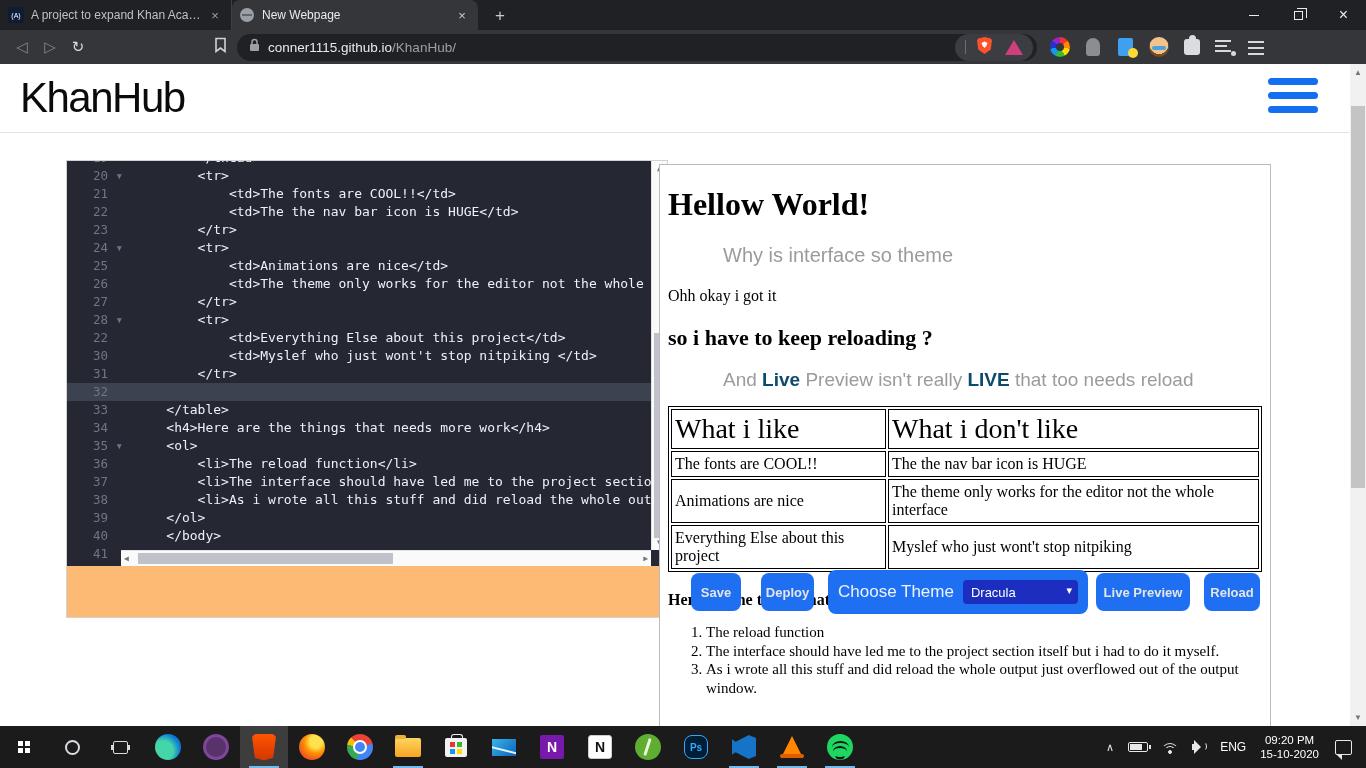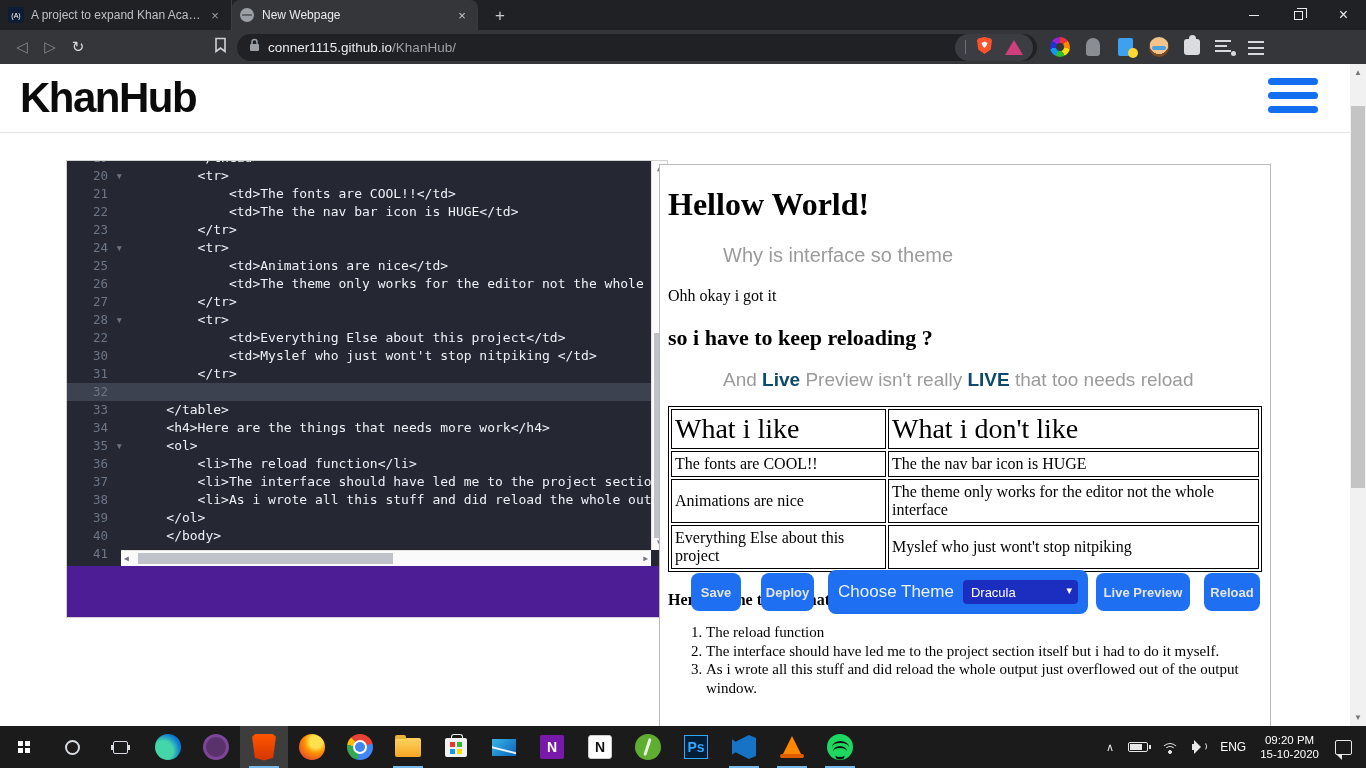--- a/index.html
+++ b/index.html
@@ -49,35 +49,35 @@
   .ic-puzzle:before{content:"";position:absolute;top:-2px;left:7px;width:7px;height:7px;border-radius:50%;background:#dadce0;}
   .ic-playlist i{display:block;height:0;border-top:2px solid #d6d9dd;margin:3px 0 0 0;width:16px;}
   .ic-playlist i+i{width:12px;}
   .ic-playlist i+i+i{width:16px;}
   .ic-playlist:after{content:"";position:absolute;right:-1px;bottom:1px;width:5px;height:5px;border-radius:50%;background:#d6d9dd;}
   .ic-menu i{display:block;height:0;border-top:2px solid #d6d9dd;margin:4px 0 0;width:16px;}
 
   
   .page{position:absolute;top:64px;left:0;width:1366px;height:662px;background:#fff;}
   .site-header{position:absolute;top:0;left:0;width:1366px;height:69px;background:#fff;border-bottom:1px solid #e4e4e4;}
-  .logo{position:absolute;left:20px;top:10px;font-size:42px;font-weight:700;letter-spacing:-1.5px;color:#0b0b0b;}
+  .logo{position:absolute;left:20px;top:10px;font-size:42px;font-weight:400;letter-spacing:-1.5px;color:#0b0b0b;}
   .hamburger{position:absolute;right:48px;top:14px;width:50px;}
   .hamburger i{display:block;height:7px;border-radius:4px;background:#146ff0;margin-bottom:7px;}
 
   .content{position:absolute;top:69px;left:0;width:1350px;height:593px;background:#fff;}
 
   
   .pgscroll{position:absolute;right:0;top:0;width:16px;height:662px;background:#f1f1f1;}
   .pgscroll .arr{position:absolute;left:0;width:16px;text-align:center;font-size:8px;color:#777;}
   .pg-up{top:4px;}
   .pg-dn{bottom:4px;}
   .pgthumb{position:absolute;left:1px;top:42px;width:14px;height:382px;background:#c4c4c4;}
 
   
-  .editor-wrap{position:absolute;left:66px;top:27px;width:602px;height:458px;border:1px solid #d2d2d2;background:#4c1d95;}
+  .editor-wrap{position:absolute;left:66px;top:27px;width:602px;height:458px;border:1px solid #d2d2d2;background:#fdba74;}
   .editor{position:absolute;left:0;top:0;width:600px;height:405px;background:#252833;overflow:hidden;font-family:"DejaVu Sans Mono",monospace;}
   .lines{position:absolute;left:0;top:-12px;right:16px;}
   .line{display:flex;height:18px;line-height:18px;font-size:13px;color:#eef1f6;white-space:pre;}
   .line .g{flex:none;width:56px;text-align:right;color:#6d7687;font-size:12.5px;white-space:pre;}
   .line .c{padding-left:12px;white-space:pre;}
   .line.active{background:#3d4251;flex-direction:column;}
   .cursor{display:inline-block;width:1.6px;height:14px;background:#fff;vertical-align:middle;margin-top:-2px;}
   .vscroll{position:absolute;right:0;top:0;width:16px;height:389px;background:#fafafa;border-left:1px solid #e3e3e3;}
   .vscroll .arr{position:absolute;left:0;width:15px;text-align:center;font-size:8px;color:#6f7680;}
   .vs-up{top:3px;}
@@ -140,21 +140,21 @@
   .i-folder:before{content:"";position:absolute;top:-3px;left:0;width:11px;height:4px;background:#e9b23c;border-radius:2px 2px 0 0;}
   .i-store{width:22px;height:19px;background:#f2f2f2;border-radius:2px;position:relative;}
   .i-store:before{content:"";position:absolute;top:-4px;left:6px;width:10px;height:5px;border:1.6px solid #f2f2f2;border-bottom:none;border-radius:3px 3px 0 0;}
   .i-store:after{content:"";position:absolute;left:5px;top:4px;width:5px;height:5px;background:#e33;box-shadow:7px 0 #3b3,0 7px #19e,7px 7px #fd0;}
   .i-mail{width:24px;height:17px;background:linear-gradient(135deg,#39b5e8,#0c63b8);position:relative;overflow:hidden;}
   .i-mail:before{content:"";position:absolute;left:-4px;top:-10px;width:32px;height:20px;transform:rotate(14deg);border-bottom:2px solid #e8f4fd;}
   .i-onenote{width:24px;height:24px;background:#7719aa;color:#fff;font-weight:700;font-size:14px;display:flex;align-items:center;justify-content:center;border-radius:2px;}
   .i-notion{width:24px;height:24px;background:#fff;color:#111;font-weight:700;font-size:14px;display:flex;align-items:center;justify-content:center;border-radius:3px;border:1px solid #ccc;}
   .i-green{background:#5fae32;position:relative;}
   .i-green:before{content:"";position:absolute;left:11px;top:4px;width:3px;height:18px;background:#eaf6e0;transform:rotate(18deg);border-radius:2px;}
-  .i-ps{width:24px;height:24px;background:#001e36;border:1.6px solid #31a8ff;color:#31a8ff;font-size:14px;font-weight:700;display:flex;align-items:center;justify-content:center;border-radius:0;}
+  .i-ps{width:24px;height:24px;background:#001e36;border:1.6px solid #31a8ff;color:#31a8ff;font-size:10px;font-weight:700;display:flex;align-items:center;justify-content:center;border-radius:8px;}
   .i-vscode{width:24px;height:24px;background:#1673c5;clip-path:polygon(70% 0,100% 12%,100% 88%,70% 100%,15% 72%,0 82%,0 18%,15% 28%);}
   .i-vlc{width:0;height:0;border-left:11px solid transparent;border-right:11px solid transparent;border-bottom:22px solid #ff8800;position:relative;}
   .i-vlc:after{content:"";position:absolute;left:-12px;top:18px;width:24px;height:4px;background:#e05c00;border-radius:2px;}
   .i-spotify{background:#1ed760;position:relative;overflow:hidden;}
   .i-spotify:before{content:"";position:absolute;left:5px;top:7px;width:17px;height:10px;border-top:2.4px solid #111;border-radius:50%;}
   .i-spotify:after{content:"";position:absolute;left:6px;top:12px;width:14px;height:9px;border-top:2.4px solid #111;border-radius:50%;box-shadow:0 5px 0 -2.6px  #111;}
   .tray{margin-left:auto;display:flex;align-items:center;color:#fff;height:42px;}
   .tray-chev{font-size:11px;color:#e8e8e8;margin-right:14px;}
   .battery{width:20px;height:10px;border:1.4px solid #e8e8e8;border-radius:2px;position:relative;margin-right:13px;}
   .battery:before{content:"";position:absolute;right:-4px;top:2px;width:2px;height:4px;background:#e8e8e8;}

